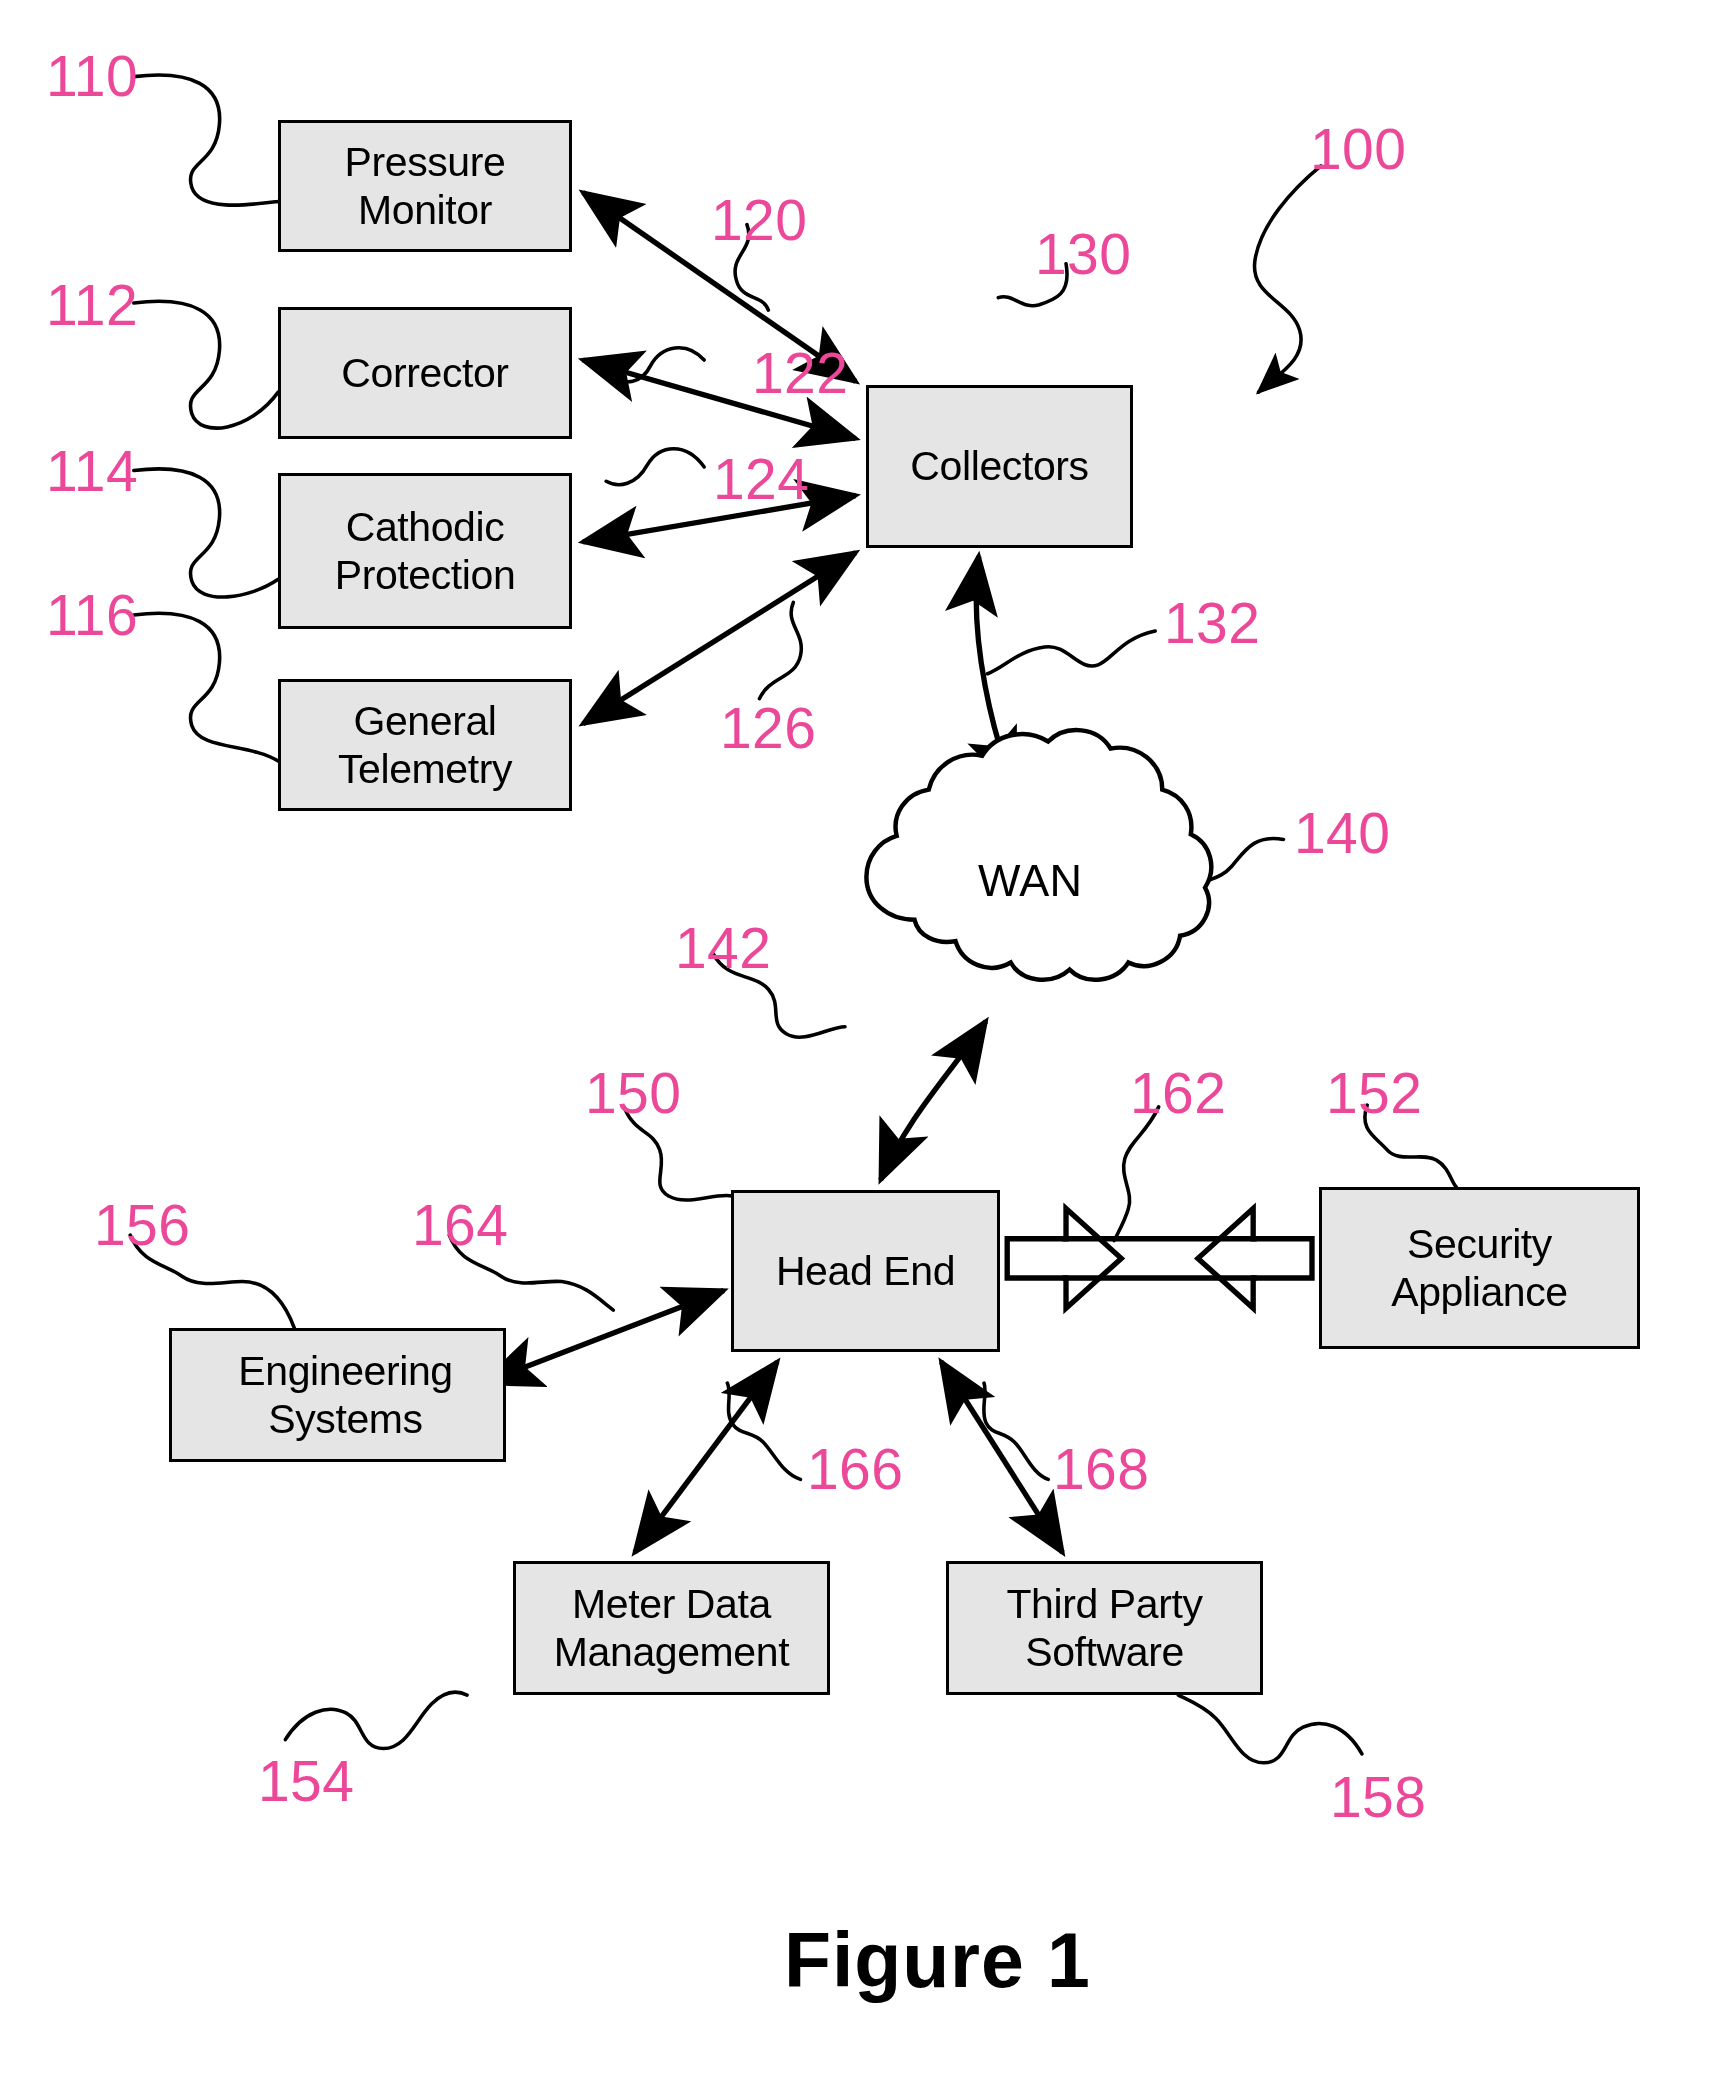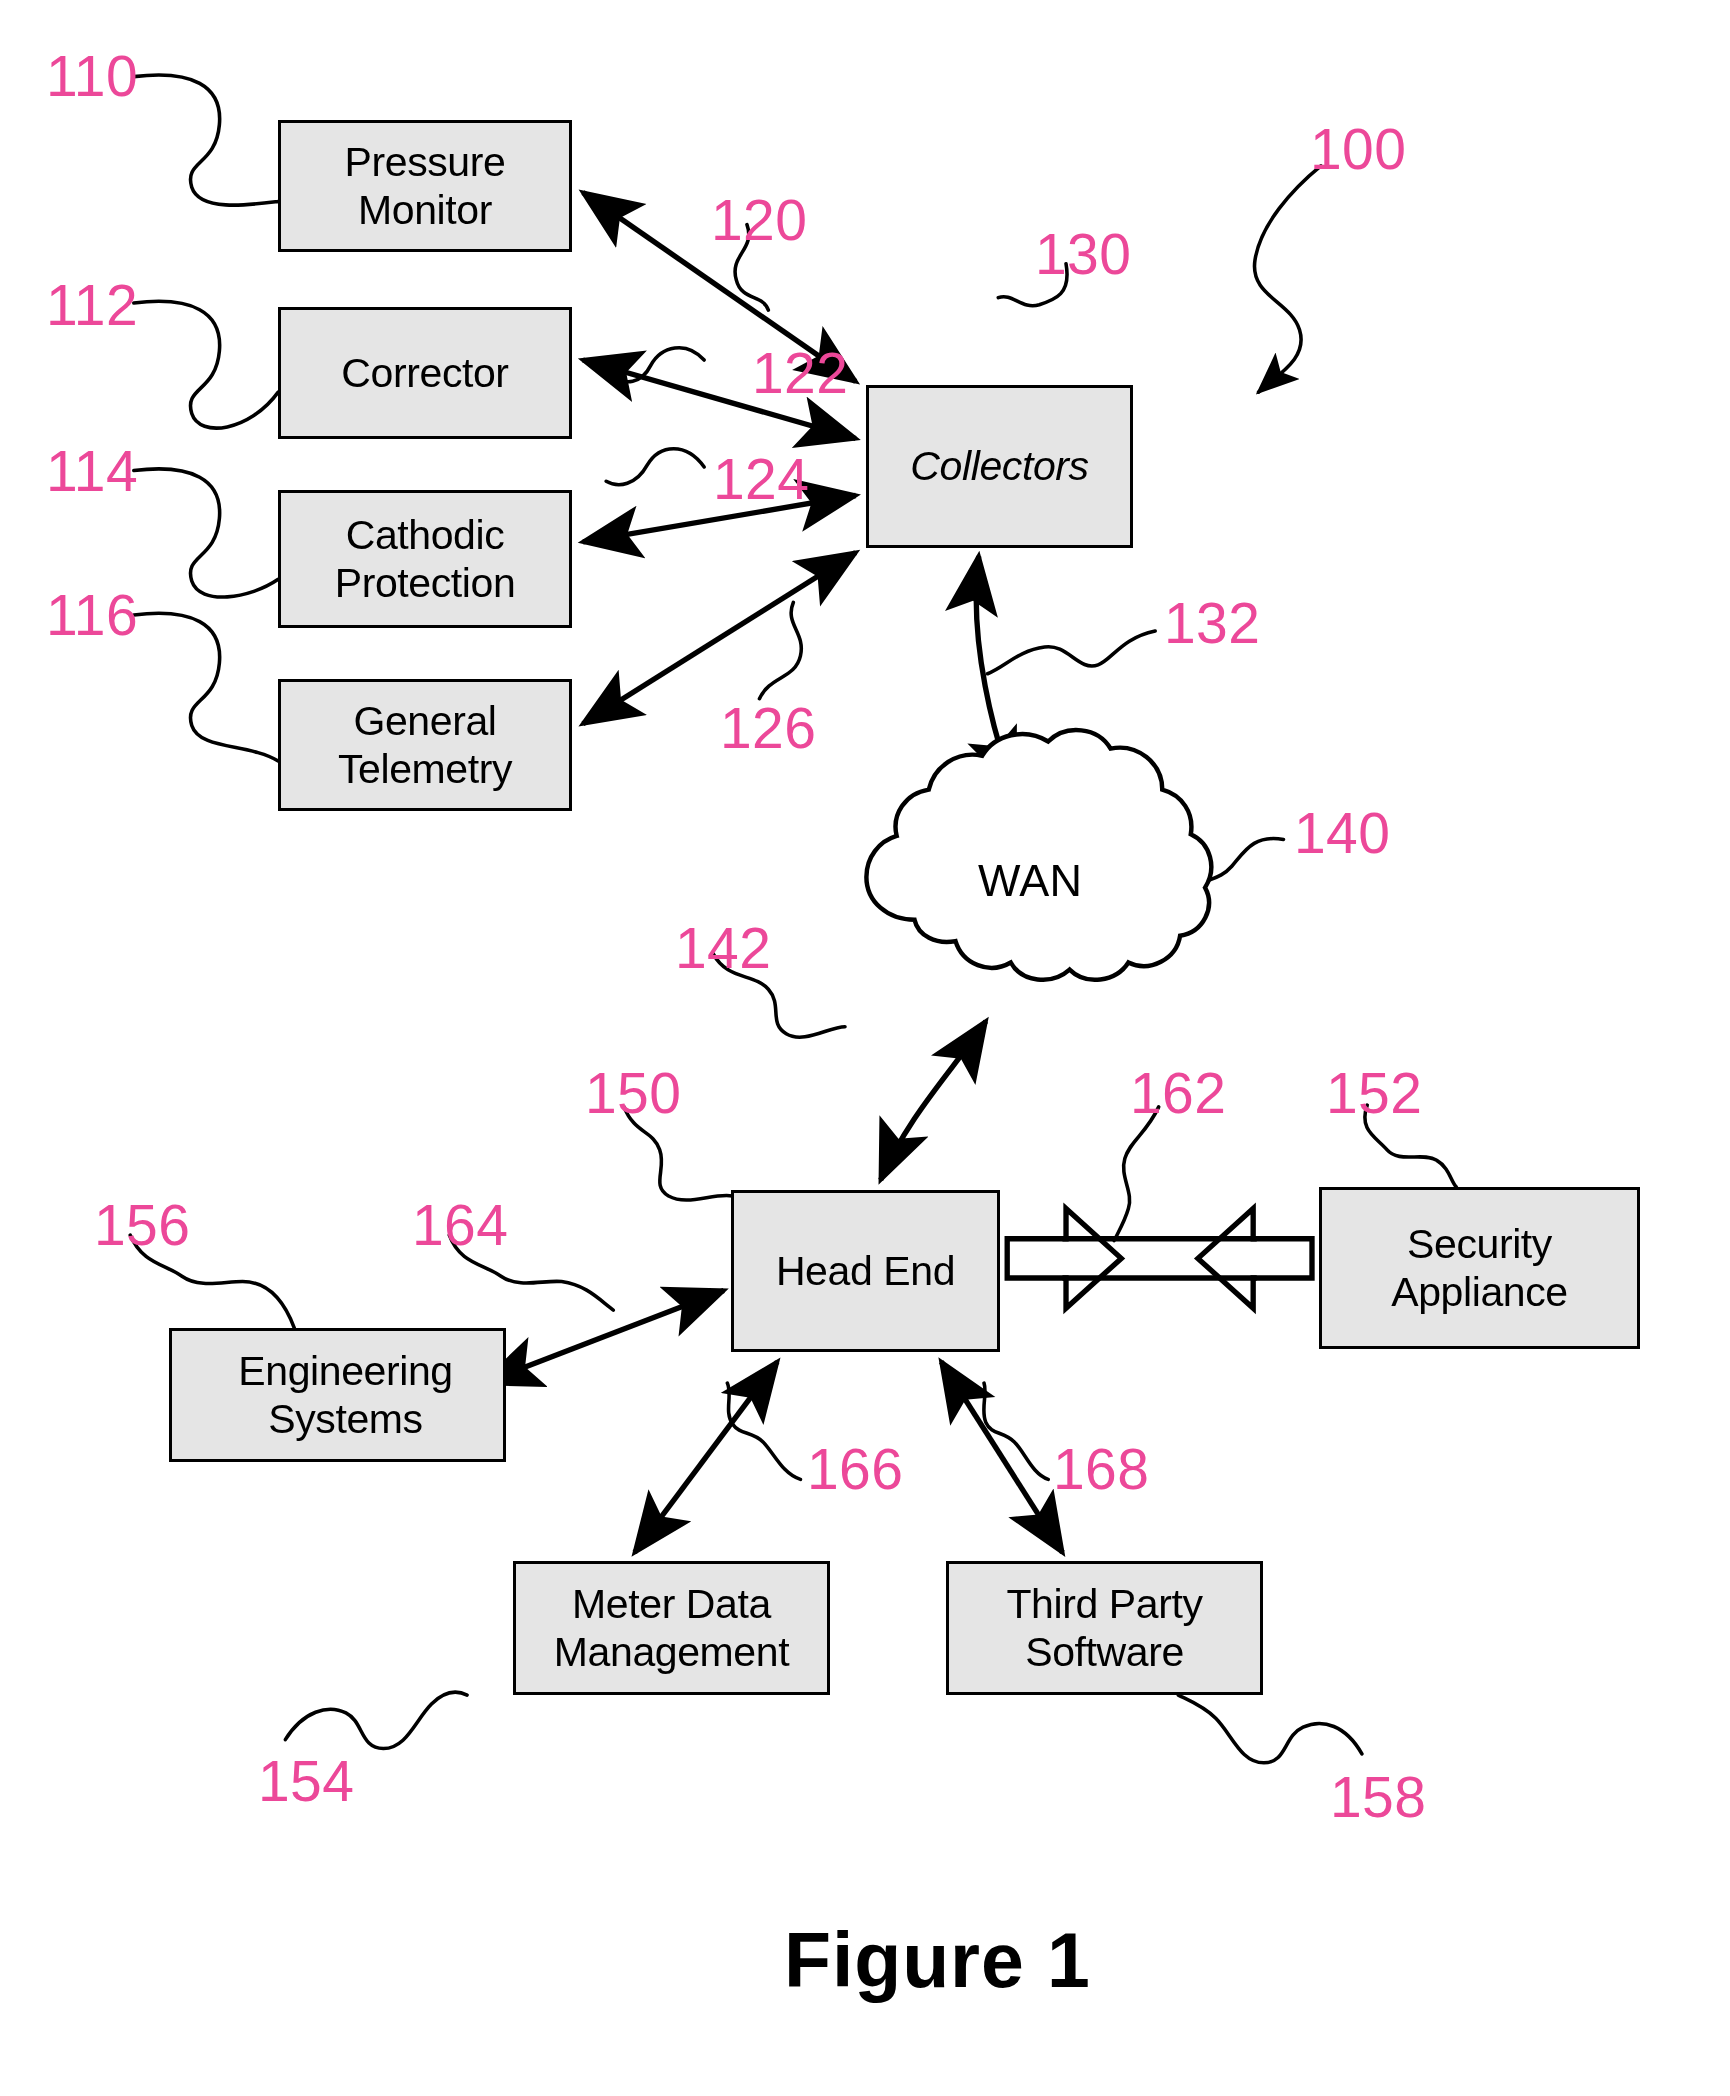--- a/index.html
+++ b/index.html
@@ -167,27 +167,27 @@
                C1110,1094 1080,1082 1072,1056
                C1050,1060 1030,1050 1026,1032 Z" fill="#ffffff" stroke="#000" stroke-width="5"></path>
     </g>
   </svg>
 
   <div class="node-box" style="left:278px; top:120px; width:294px; height:132px;">Pressure
 Monitor</div>
 
   <div class="node-box" style="left:278px; top:307px; width:294px; height:132px;">Corrector</div>
 
-  <div class="node-box" style="left:278px; top:490px; width:294px; height:138px;">Cathodic
+  <div class="node-box" style="left:278px; top:473px; width:294px; height:156px;">Cathodic
 Protection</div>
 
   <div class="node-box" style="left:278px; top:679px; width:294px; height:132px;">General
 Telemetry</div>
 
-  <div class="node-box" style="left:866px; top:385px; width:267px; height:163px;font-style:italic;">Collectors</div>
+  <div class="node-box" style="left:866px; top:385px; width:267px; height:163px;">Collectors</div>
 
   <div class="node-box" style="left:731px; top:1190px; width:269px; height:162px;">Head End</div>
 
   <div class="node-box" style="left:1319px; top:1187px; width:321px; height:162px;">Security
 Appliance</div>
 
   <div class="node-box" style="left:169px; top:1328px; width:337px; height:134px;padding-left:16px;">Engineering
 Systems</div>
 
   <div class="node-box" style="left:471px; top:1561px; width:317px; height:134px;margin-left:42px;">Meter Data

